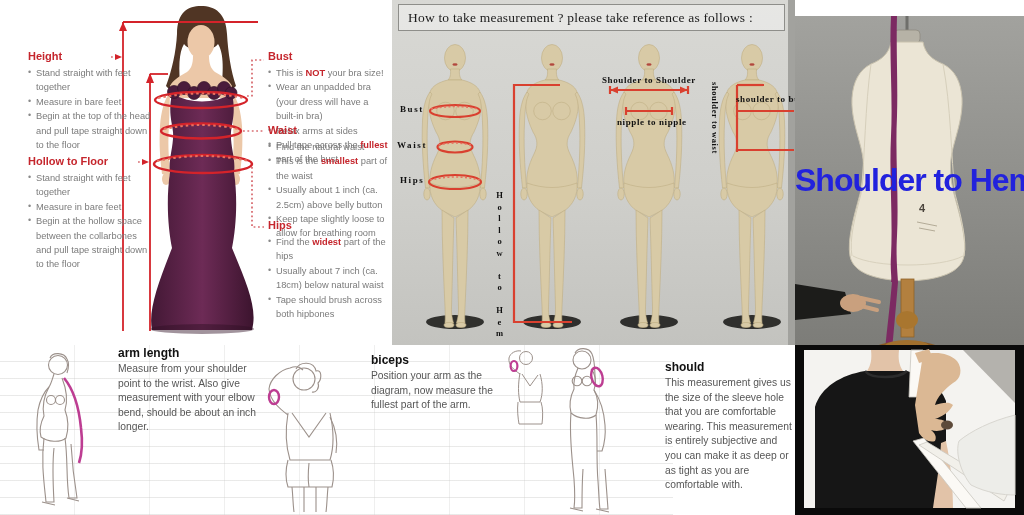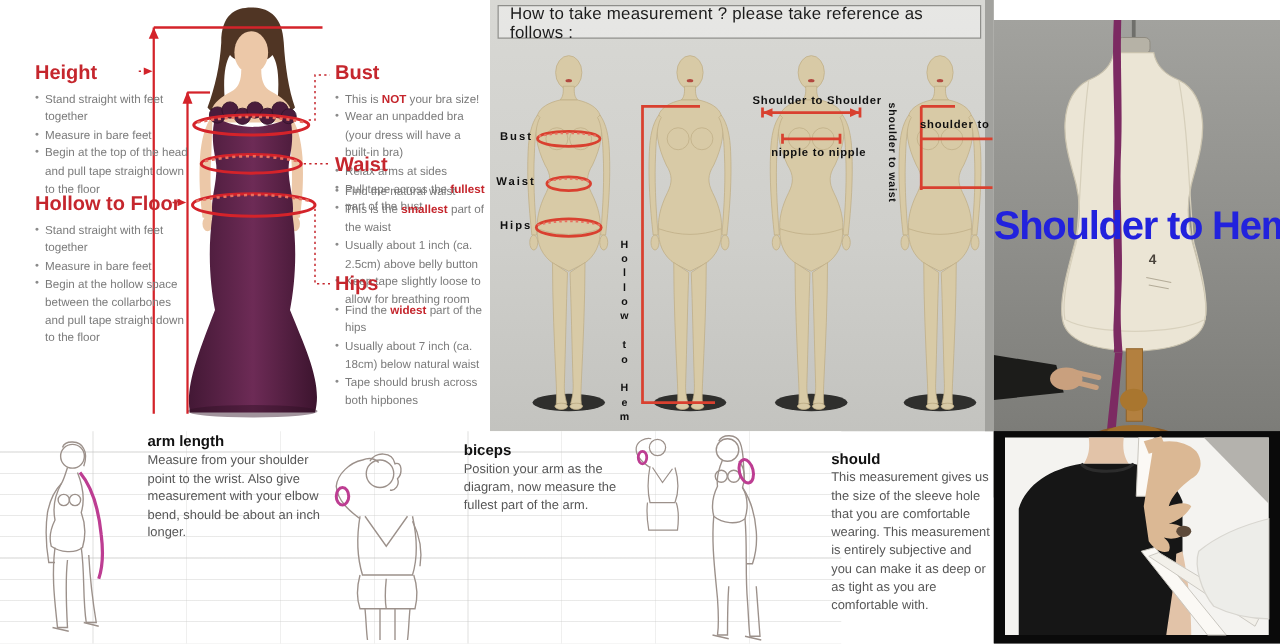--- a/index.html
+++ b/index.html
@@ -3,28 +3,28 @@
 <meta charset="utf-8">
 <style>
   html,body{margin:0;padding:0;background:#fff;}
   .canvas{position:relative;width:1024px;height:515px;overflow:hidden;background:#fff;
           font-family:"Liberation Sans",sans-serif;-webkit-font-smoothing:antialiased;}
   section{position:absolute;}
   
   .left-panel{left:0;top:0;width:392px;height:345px;background:#fff;}
   .left-panel svg{position:absolute;left:0;top:0;}
   .measure-block{position:absolute;width:124px;}
-  .measure-block h3{margin:0 0 4px;font-size:16px;font-weight:bold;color:#c5262d;}
+  .measure-block h3{margin:0 0 4px;font-size:11px;font-weight:bold;color:#c5262d;}
   .measure-block ul{margin:0;padding:0;list-style:none;}
   .measure-block li{position:relative;padding-left:8px;font-size:9.3px;line-height:1.55;color:#7b7b7b;}
   .measure-block li::before{content:"\2022";position:absolute;left:0;top:0;color:#8a8a8a;font-size:9px;}
   .em{color:#c5262d;font-weight:bold;}
   
   .middle-panel{left:392px;top:0;width:403px;height:345px;
-    background:linear-gradient(180deg,#d8d8d4 0%,#cfcfcb 55%,#c3c3bf 100%);}
+    background:linear-gradient(180deg,#d8d8d4 0%,#cfcfcb 55%,#c3c3bf 100%);font-family:Liberation Serif, serif;}
   .middle-panel .edge{position:absolute;right:0;top:0;bottom:0;width:7px;background:#a2a29e;}
   .howto-header{position:absolute;left:6px;right:10px;top:4px;height:25px;display:flex;align-items:center;
     border:1px solid #8e8e8a;background:rgba(255,255,255,.38);padding-left:9px;
     font-size:13.5px;color:#1c1c1c;letter-spacing:.2px;}
   .mq-label{position:absolute;font-size:9px;font-weight:bold;color:#101010;letter-spacing:1.6px;white-space:nowrap;}
   .mq-label.tight{letter-spacing:.6px;}
   .vert-upright{writing-mode:vertical-rl;text-orientation:upright;letter-spacing:1.5px;line-height:1;}
   .vert-side{writing-mode:vertical-rl;letter-spacing:.6px;line-height:1;}
   
   .right-panel{left:795px;top:16px;width:229px;height:382px;

